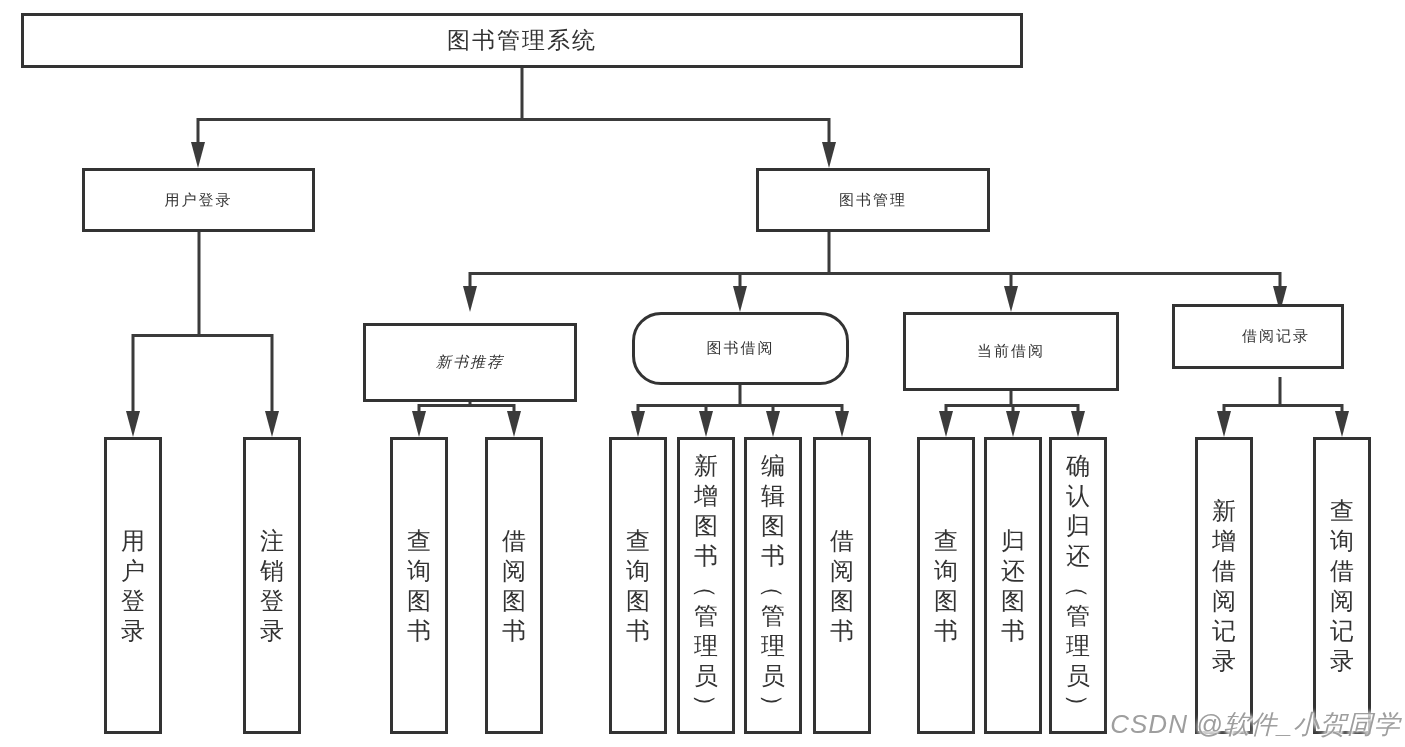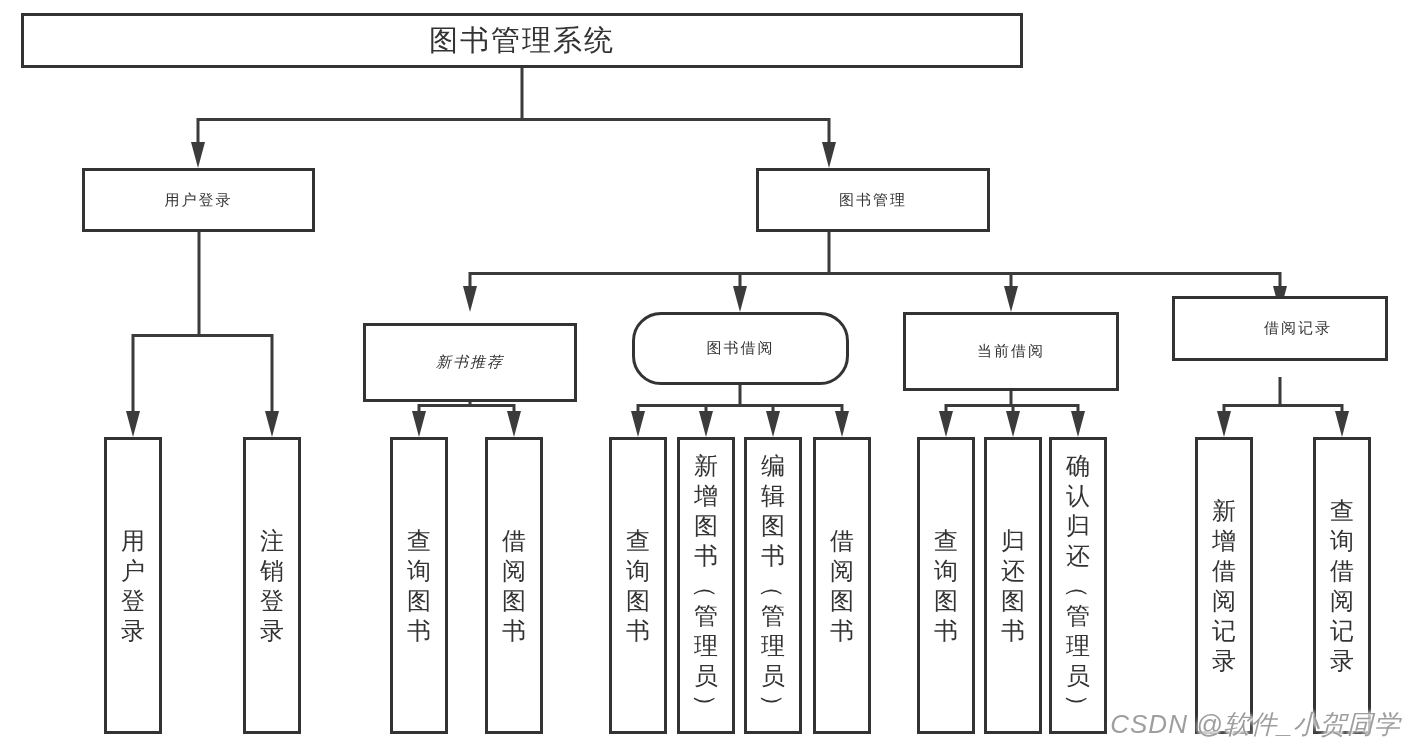--- a/index.html
+++ b/index.html
@@ -13,21 +13,21 @@
   .connector{position:absolute;left:0;top:0;z-index:1;}
   .connector .l{stroke:var(--line,#3b3b3b);stroke-width:3;fill:none;}
   .connector .a{fill:var(--line,#3b3b3b);stroke:none;}
   .hbox{
     position:absolute;z-index:2;box-sizing:border-box;
     border:3px solid var(--border,#333);background:#fff;
     display:flex;align-items:center;justify-content:center;
     font-size:15px;color:var(--text,#333);letter-spacing:2px;
     white-space:nowrap;
   }
-  .root{font-size:29px;}
+  .root{font-size:23px;}
   .vbox{
     position:absolute;z-index:2;box-sizing:border-box;
     top:437px;height:297px;width:58px;
     border:3px solid var(--border,#333);background:#fff;
     display:flex;flex-direction:column;align-items:center;justify-content:center;
     color:var(--text,#333);
   }
   .vchar{
     display:block;height:30px;line-height:30px;width:30px;
     font-size:24px;text-align:center;
@@ -84,21 +84,21 @@
   </svg>
 
   <div class="hbox root" style="left:21px;top:13px;width:1002px;height:55px;">图书管理系统</div>
 
   <div class="hbox" style="left:82px;top:168px;width:233px;height:64px;">用户登录</div>
   <div class="hbox" style="left:712px;top:168px;width:234px;height:64px;margin-left:44px;">图书管理</div>
 
   <div class="hbox" style="left:363px;top:323px;width:214px;height:79px;font-style:italic;">新书推荐</div>
   <div class="hbox" style="left:632px;top:312px;width:217px;height:73px;border-radius:29px;">图书借阅</div>
   <div class="hbox" style="left:903px;top:312px;width:216px;height:79px;">当前借阅</div>
-  <div class="hbox" style="left:1172px;top:296px;width:216px;height:65px;padding-left:36px;">借阅记录</div>
+  <div class="hbox" style="left:1172px;top:304px;width:172px;height:65px;padding-left:36px;">借阅记录</div>
 
   <div class="vbox" style="left:104px;">
       <span class="vchar">用</span>
       <span class="vchar">户</span>
       <span class="vchar">登</span>
       <span class="vchar">录</span>
     </div>
   <div class="vbox" style="left:243px;">
       <span class="vchar">注</span>
       <span class="vchar">销</span>

